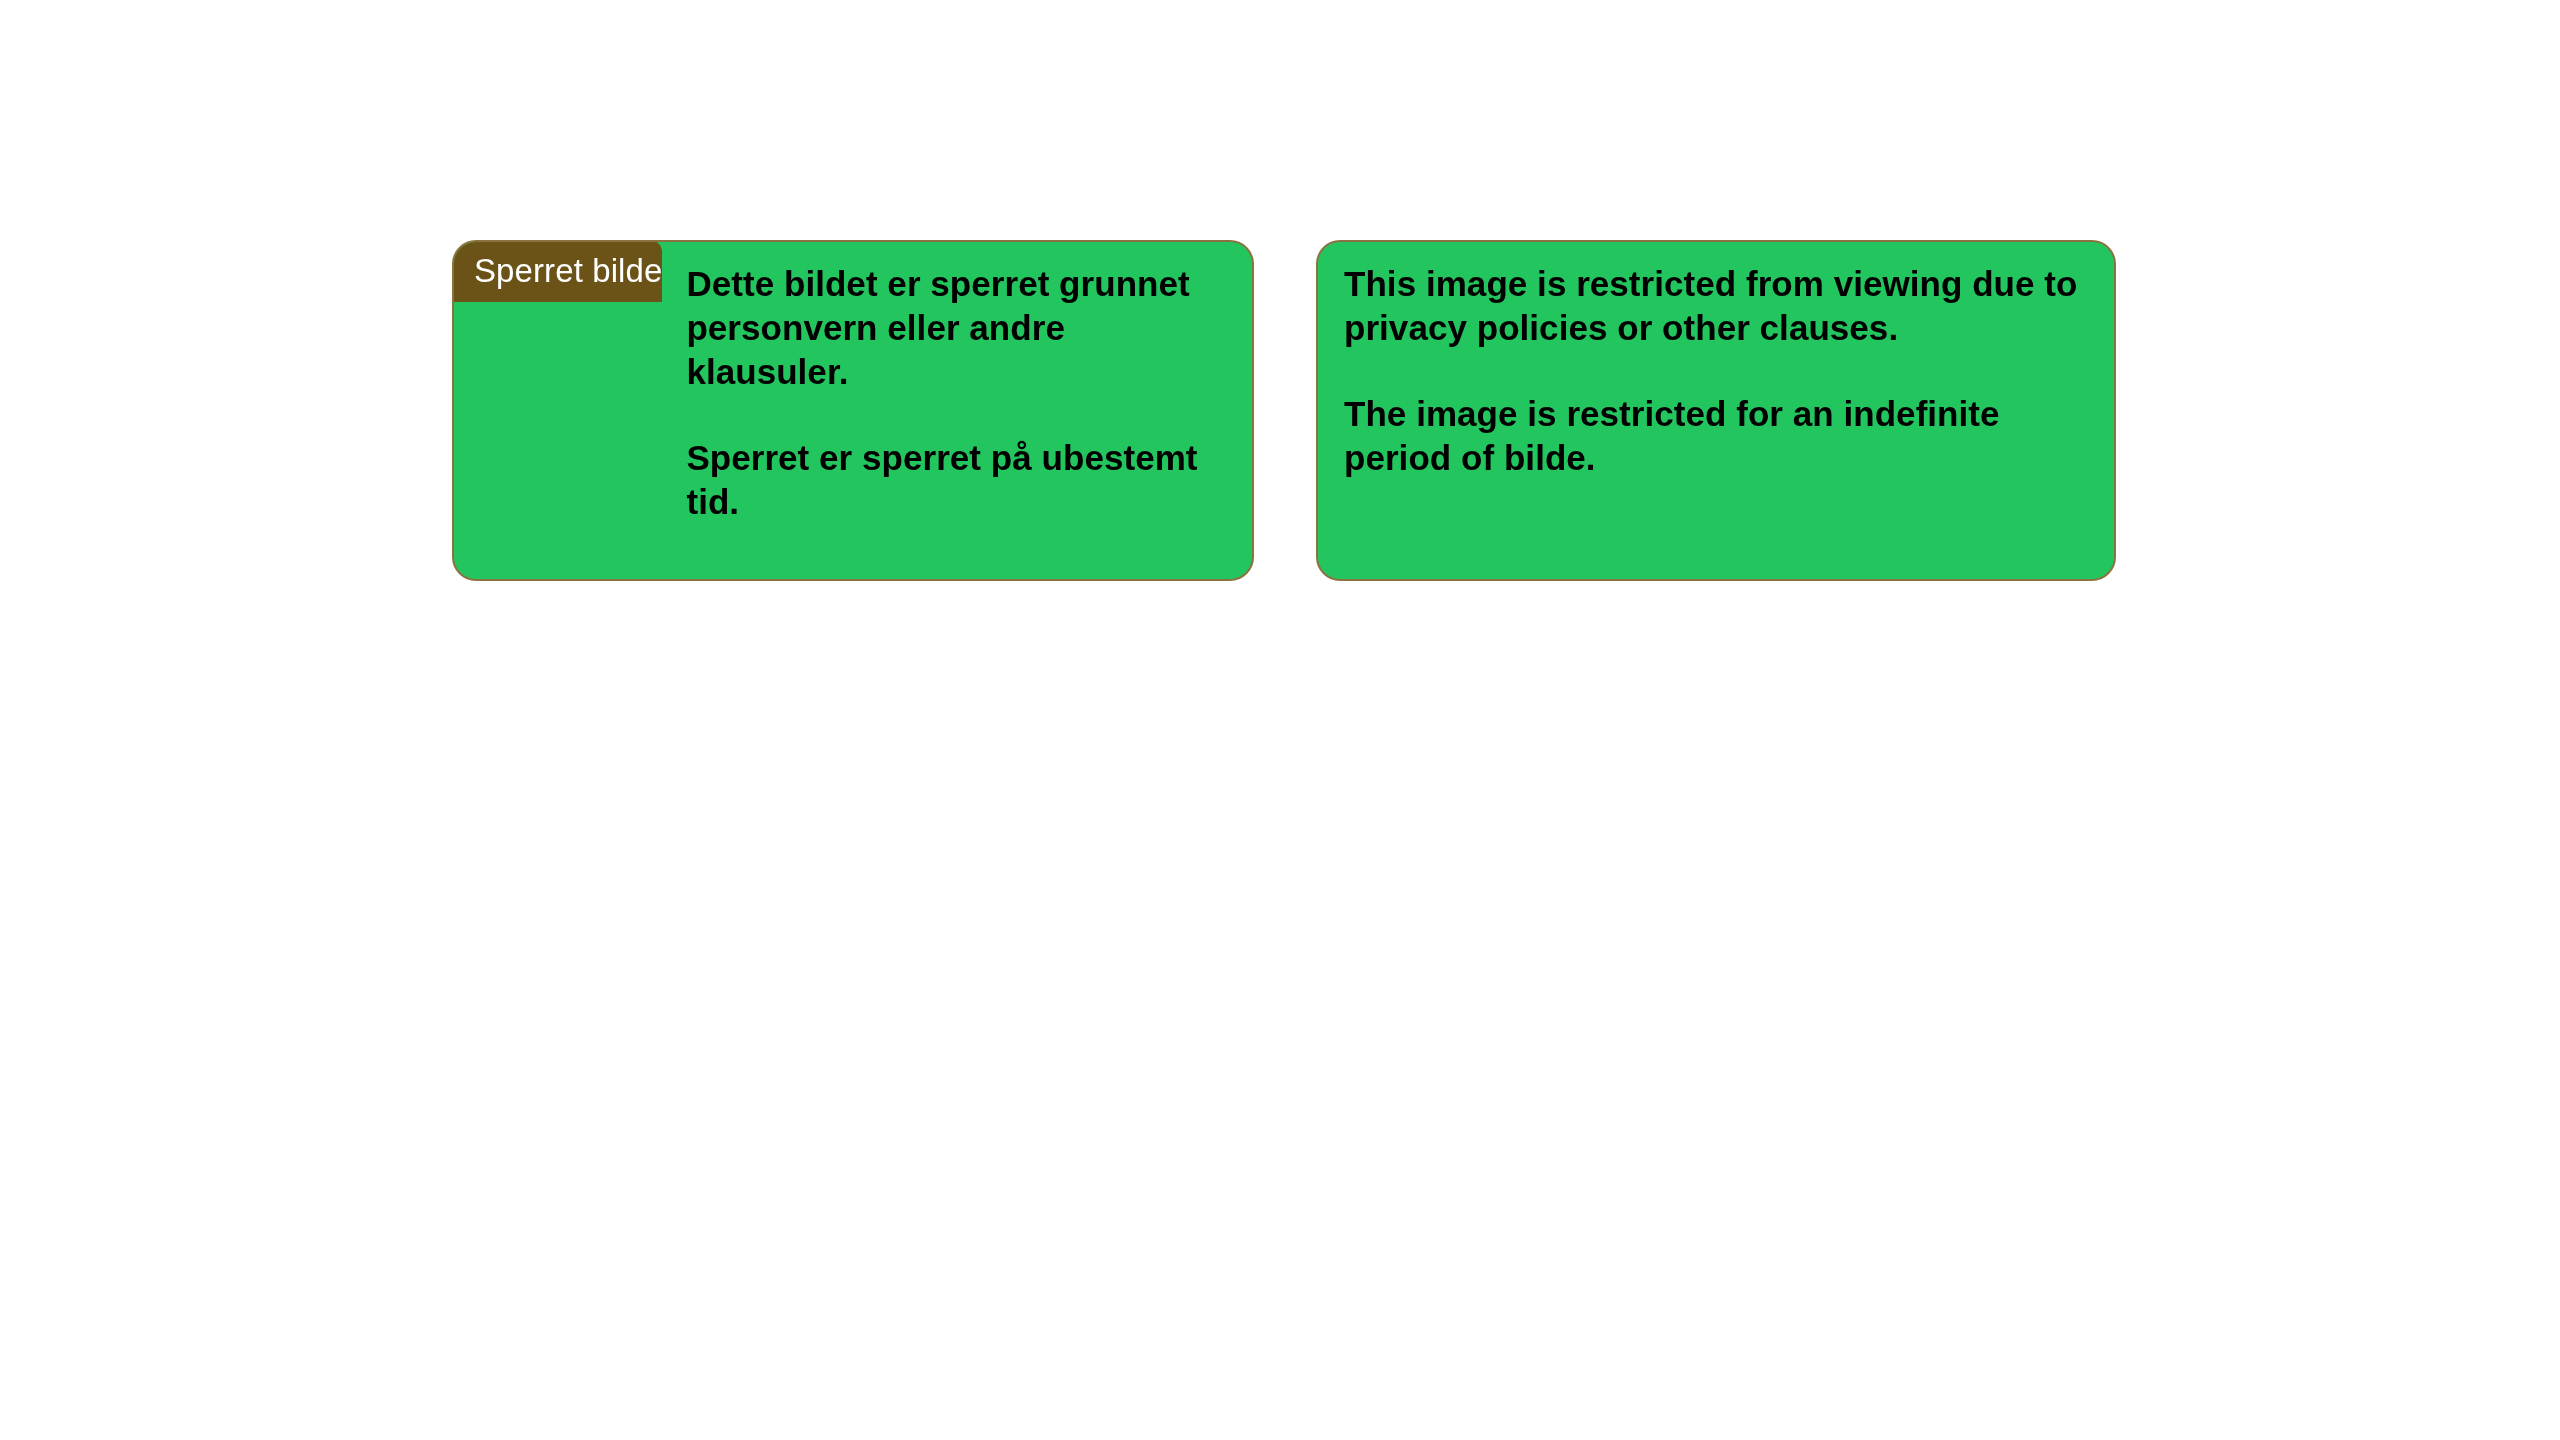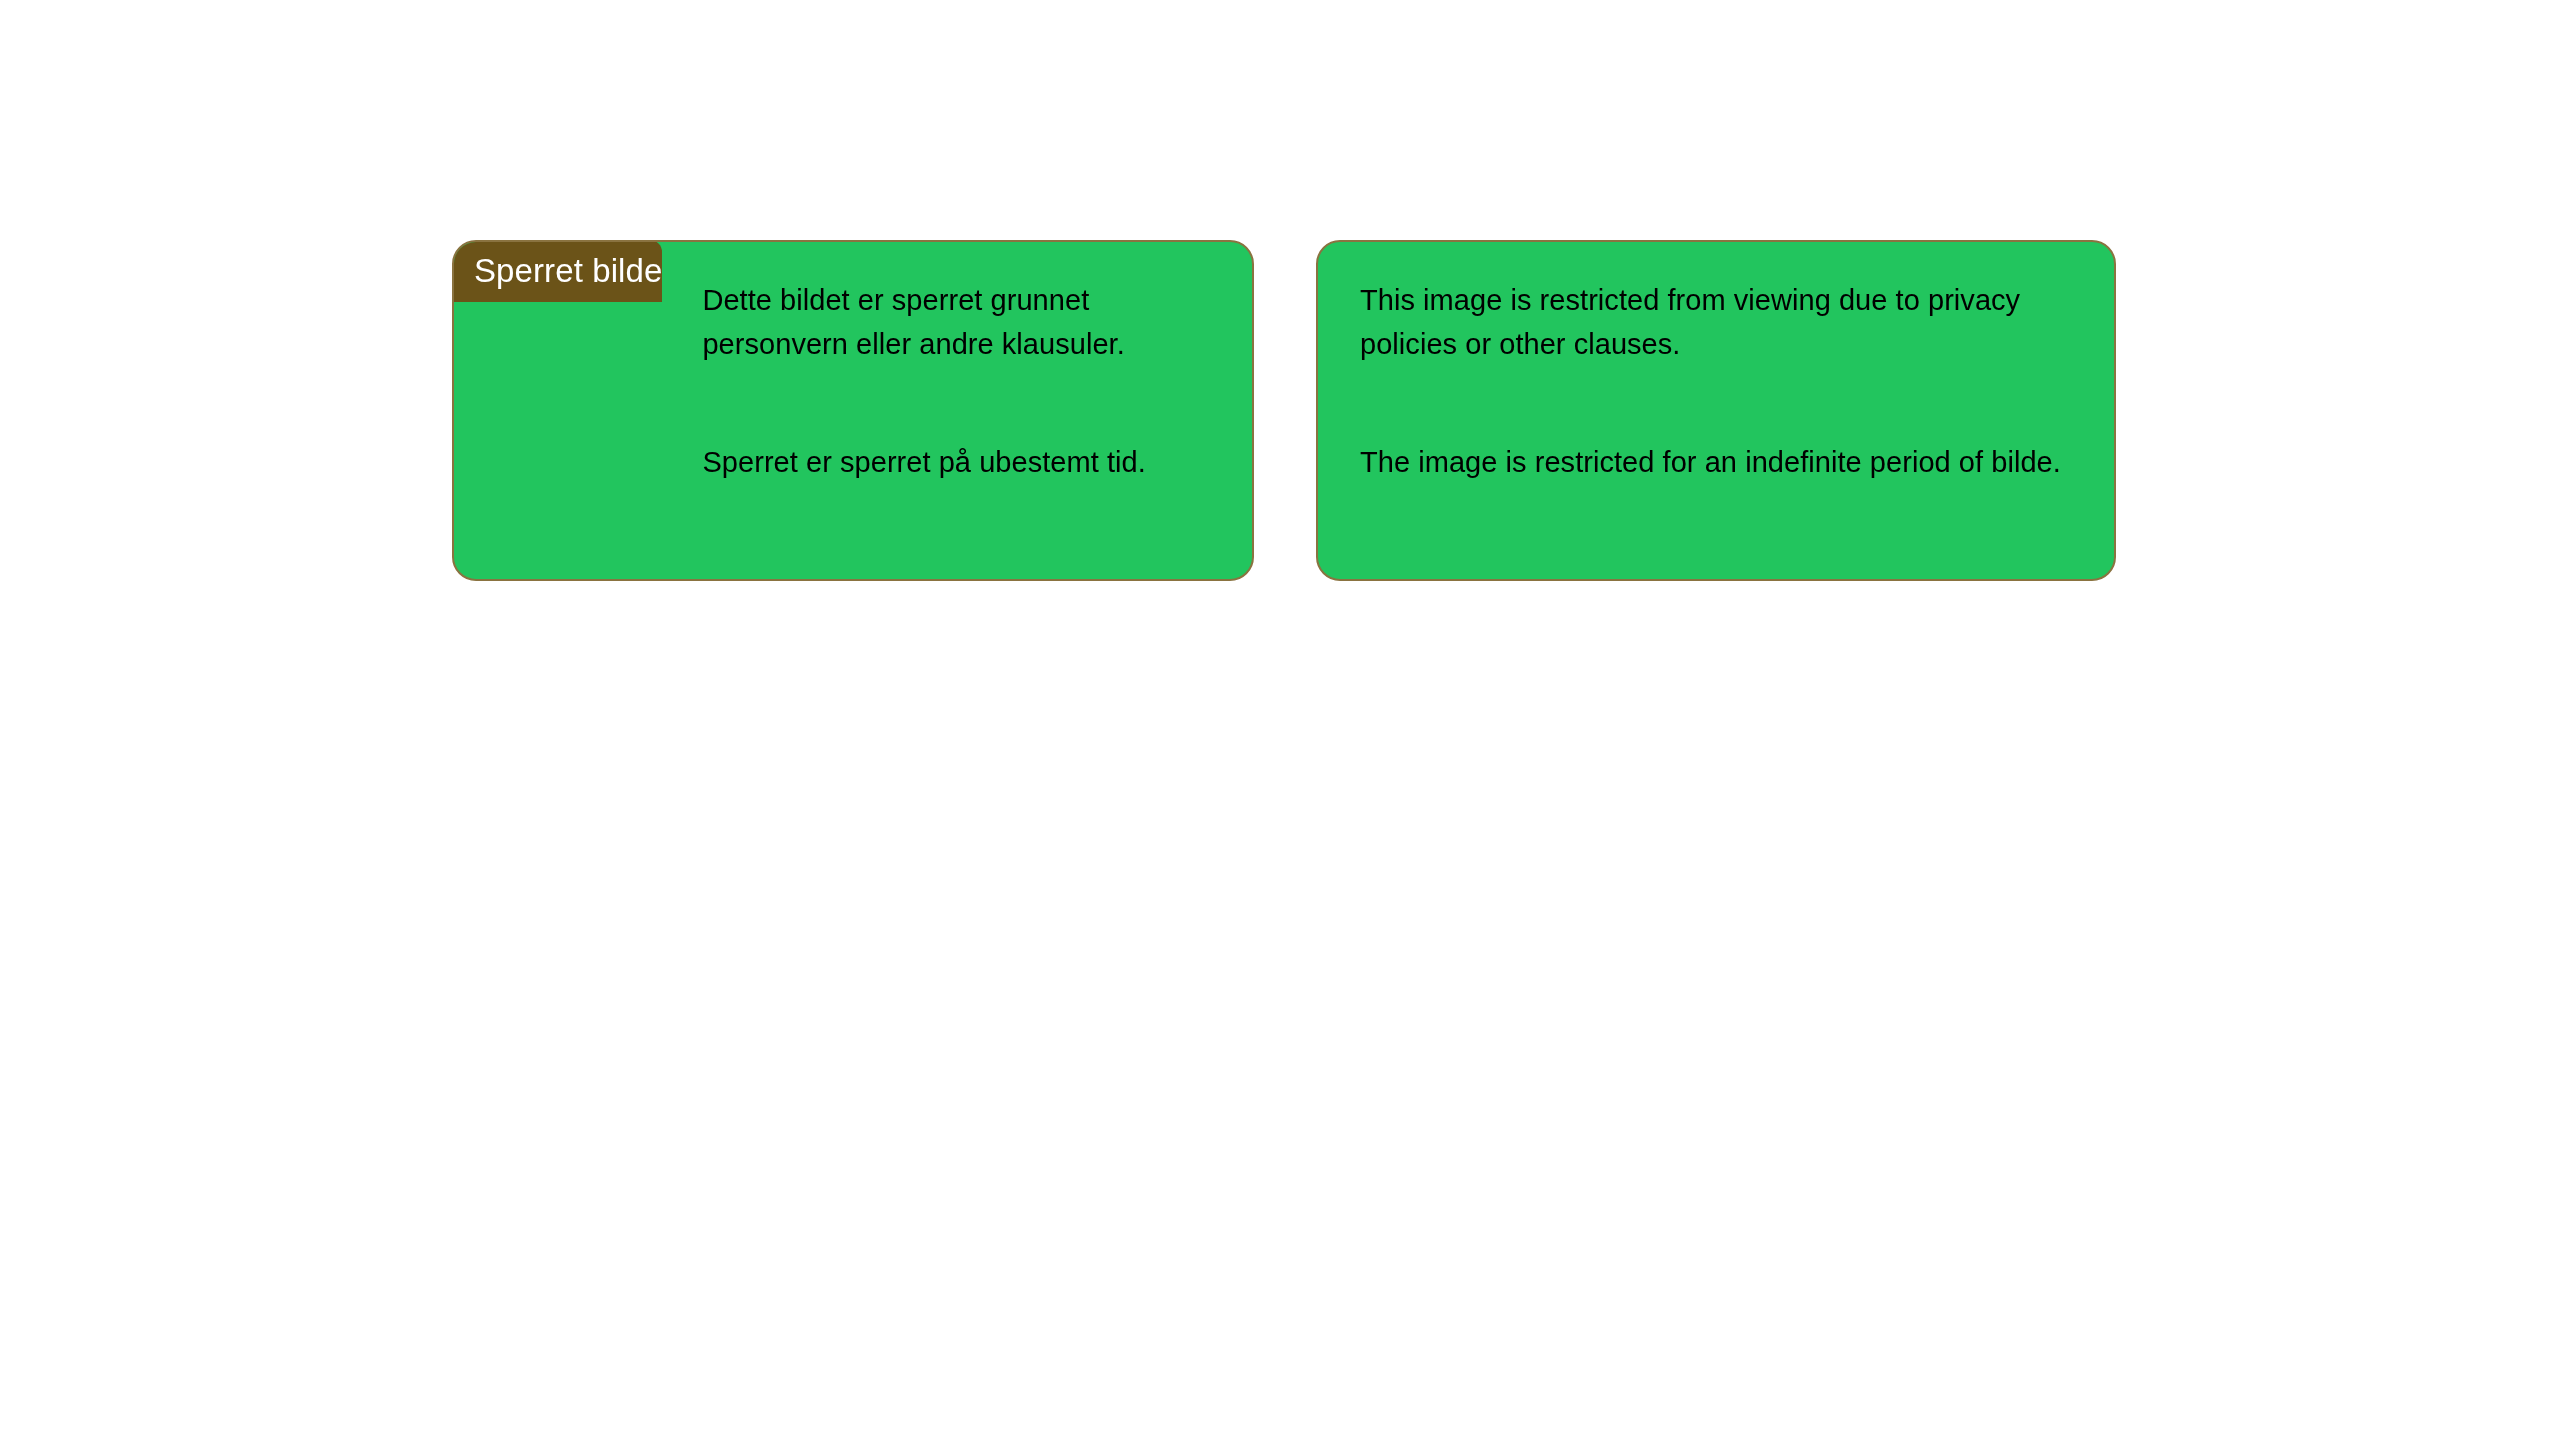--- a/index.html
+++ b/index.html
@@ -64,24 +64,24 @@
   }
 
   .card-body {
     flex: 1 1 auto;
     padding: 20px 26px 0 26px;
     box-sizing: border-box;
   }
 
   .body-paragraph {
     color: #000000;
-    font-size: 29px;
-    font-weight: 400;
+    font-size: 35px;
+    font-weight: 700;
     line-height: 44px;
-    margin: 16px;
+    margin: 0;
     letter-spacing: 0.05px;
   }
 
   .paragraph-gap {
     height: 42px;
   }
 </style>
 </head>
 <body>
 

